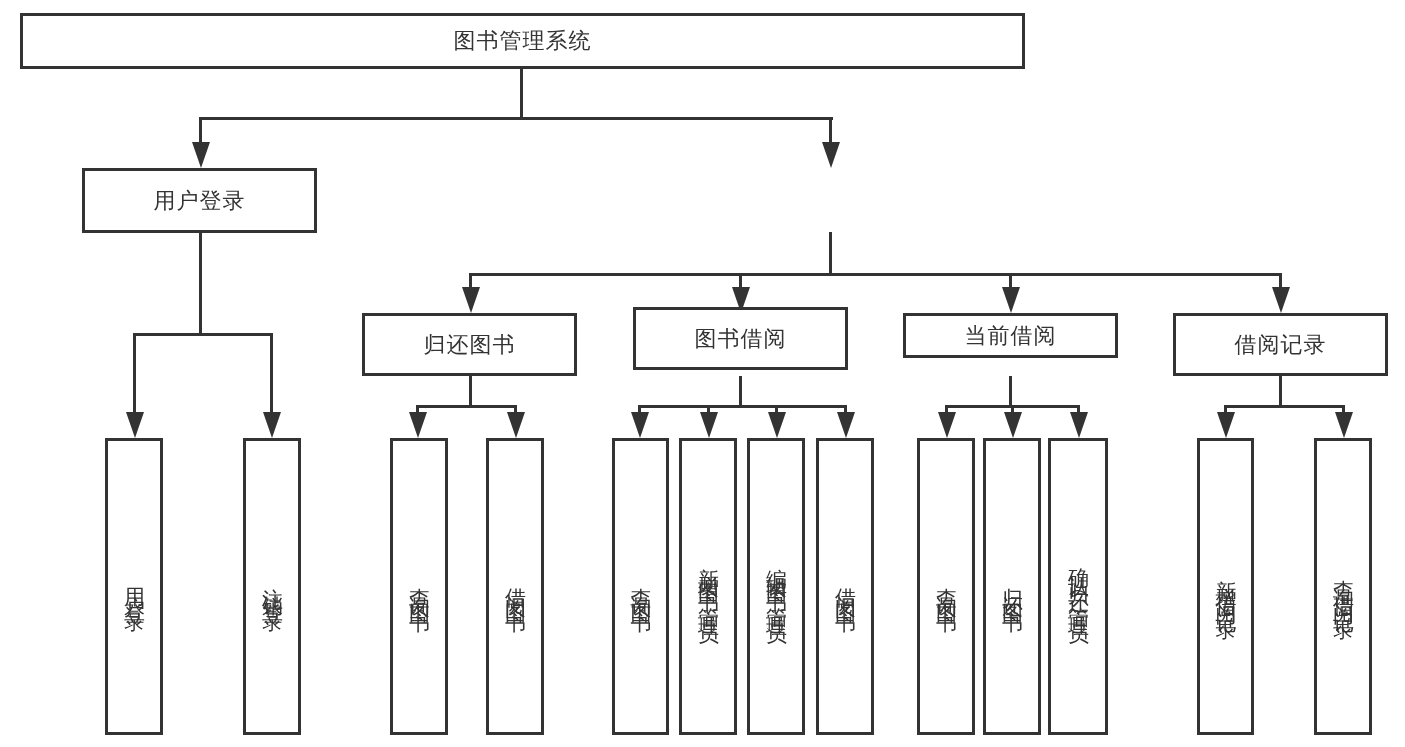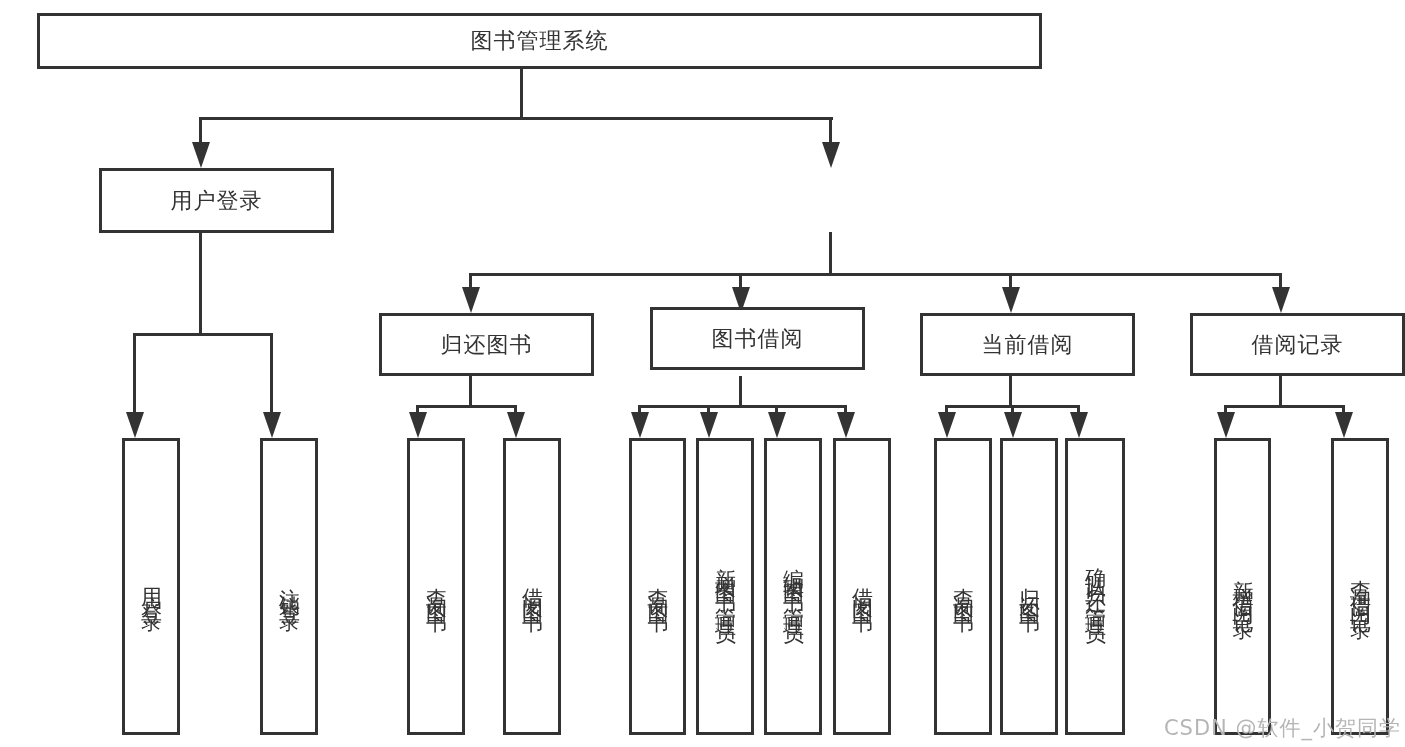--- a/index.html
+++ b/index.html
@@ -16,21 +16,20 @@
   }
   .box{
     position:absolute;
     box-sizing:border-box;
     border:3px solid var(--line);
     background:#ffffff;
     color:var(--text);
     display:flex;
     align-items:center;
     justify-content:center;
-    margin-left:17px;
   }
   .box.h{
     font-size:22px;
     letter-spacing:1px;
     white-space:nowrap;
   }
   .box.v{
     writing-mode:vertical-rl;
     text-orientation:mixed;
     font-size:21px;
@@ -90,21 +89,21 @@
   <div class="arrow" style="left:462px;top:287px"></div>
   <div class="vline" style="left:739px;top:273px;height:18px"></div>
   <div class="arrow" style="left:732px;top:287px"></div>
   <div class="vline" style="left:1009px;top:273px;height:18px"></div>
   <div class="arrow" style="left:1002px;top:287px"></div>
   <div class="vline" style="left:1279px;top:273px;height:18px"></div>
   <div class="arrow" style="left:1272px;top:287px"></div>
 
   <div class="box h" style="left:362px;top:313px;width:215px;height:63px">归还图书</div>
   <div class="box h" style="left:633px;top:307px;width:215px;height:63px">图书借阅</div>
-  <div class="box h" style="left:903px;top:313px;width:215px;height:63px">当前借阅</div>
+  <div class="box h" style="left:903px;top:313px;width:215px;height:45px">当前借阅</div>
   <div class="box h" style="left:1173px;top:313px;width:215px;height:63px">借阅记录</div>
 
   <div class="vline" style="left:469px;top:376px;height:31px"></div>
   <div class="hline" style="left:416px;top:405px;width:101px"></div>
   <div class="vline" style="left:416px;top:405px;height:13px"></div>
   <div class="arrow" style="left:409px;top:412px"></div>
   <div class="vline" style="left:514px;top:405px;height:13px"></div>
   <div class="arrow" style="left:507px;top:412px"></div>
 
   <div class="vline" style="left:739px;top:376px;height:31px"></div>
@@ -145,15 +144,14 @@
   <div class="box v" style="left:747px;top:438px;width:58px;height:297px">编辑图书（管理员）</div>
   <div class="box v" style="left:816px;top:438px;width:58px;height:297px">借阅图书</div>
 
   <div class="box v" style="left:917px;top:438px;width:58px;height:297px">查询图书</div>
   <div class="box v" style="left:983px;top:438px;width:58px;height:297px">归还图书</div>
   <div class="box v" style="left:1048px;top:438px;width:60px;height:297px">确认归还（管理员）</div>
 
   <div class="box v" style="left:1197px;top:438px;width:57px;height:297px">新增借阅记录</div>
   <div class="box v" style="left:1314px;top:438px;width:58px;height:297px">查询借阅记录</div>
 
-  <div class="watermark">CSDN @软件_小贺同学</div>
 
 </div>
 
 </body></html>

